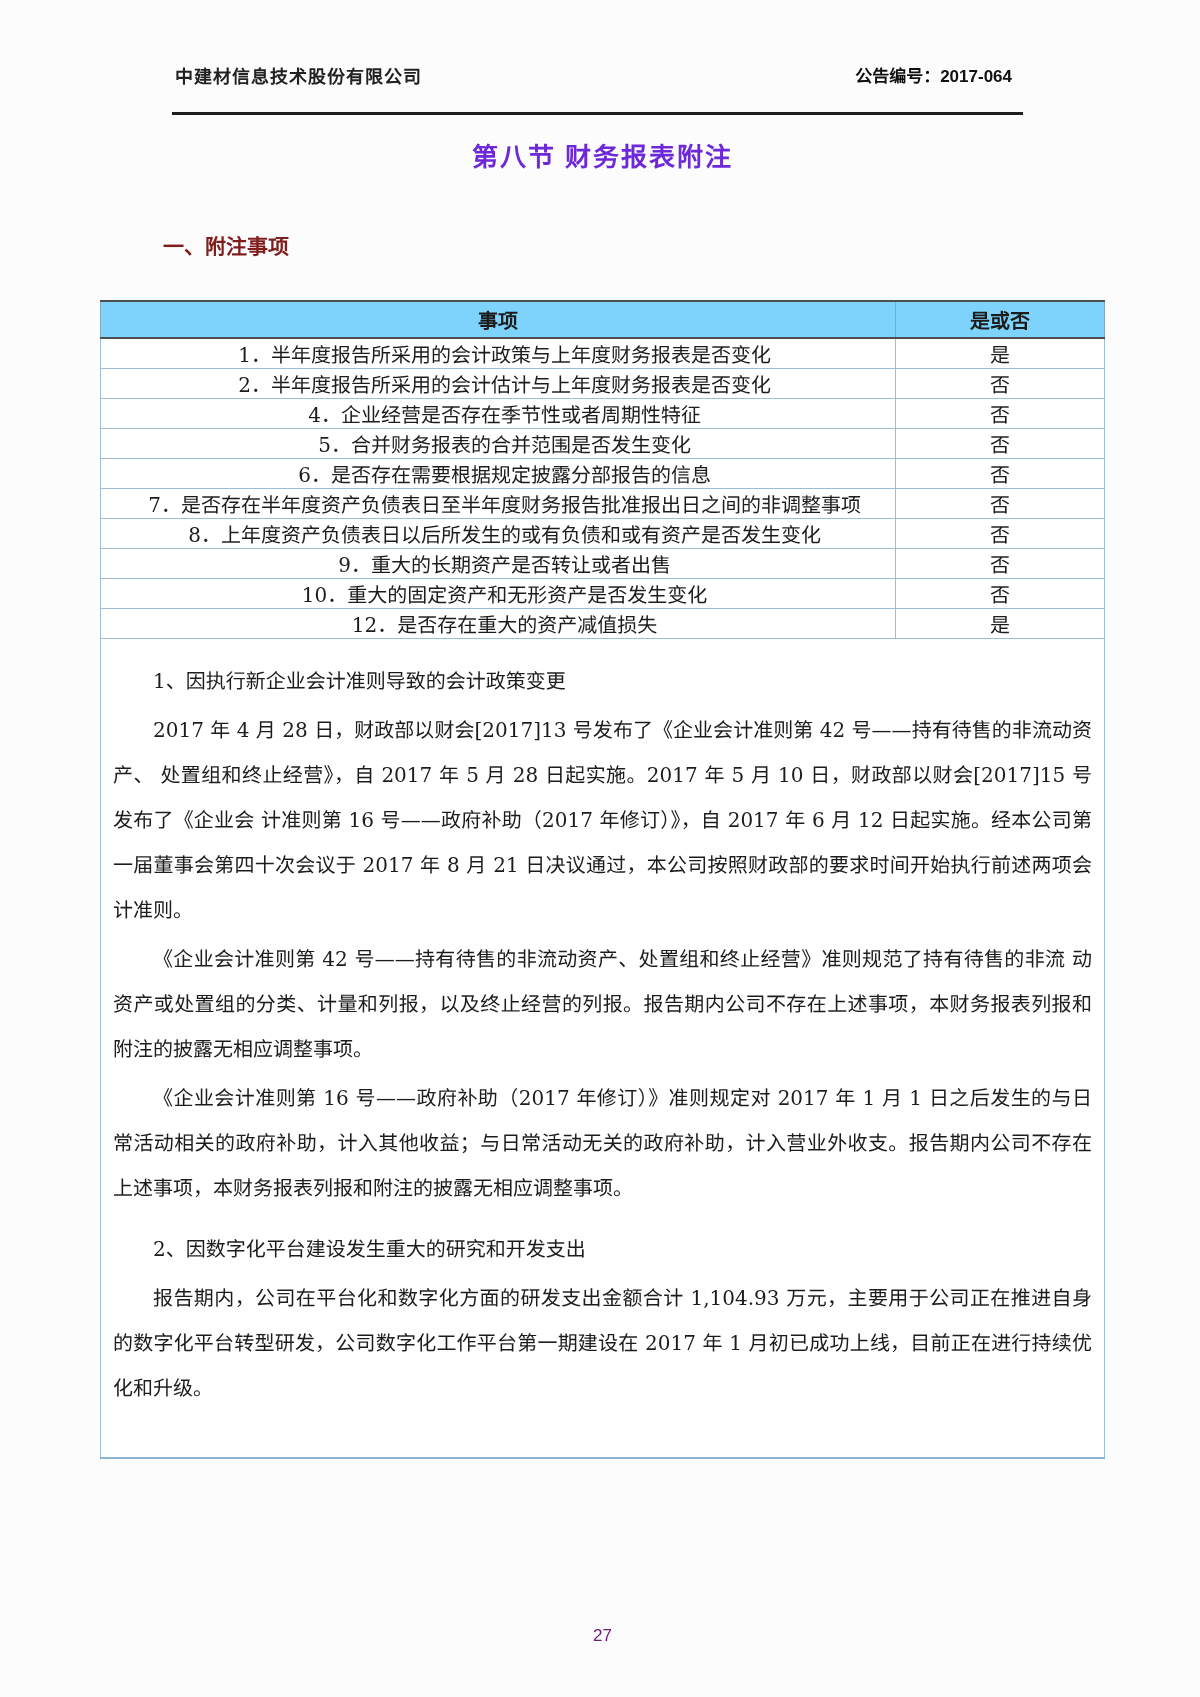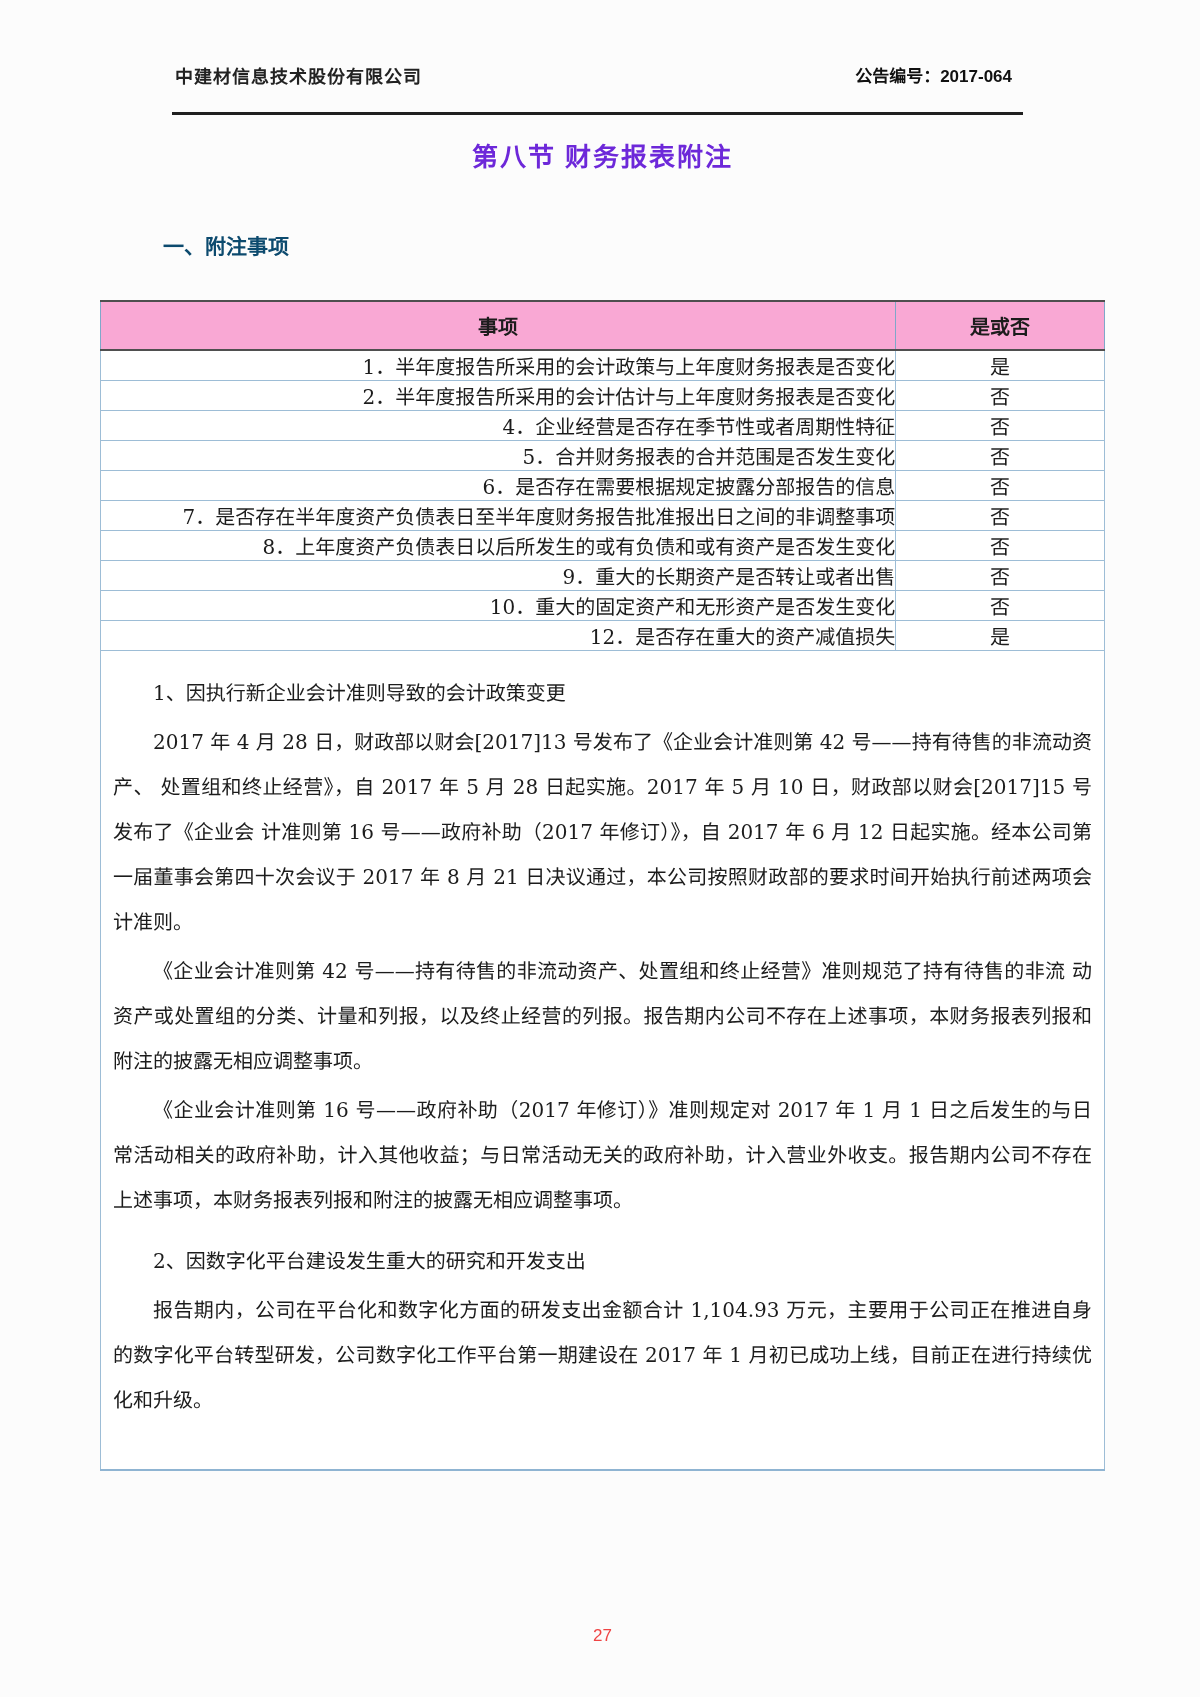--- a/index.html
+++ b/index.html
@@ -34,53 +34,53 @@
 
   
   .doc-title{
     position:absolute;left:100px;top:136px;width:1005px;
     text-align:center;
     font-size:26px;font-weight:700;letter-spacing:2px;color:#6d28d9;
     font-family:"Liberation Sans","DejaVu Sans",sans-serif;
   }
   .section-heading{
     position:absolute;left:163px;top:230px;
-    font-size:21px;font-weight:700;color:#0c4a6e;
+    font-size:21px;font-weight:700;color:#7f1d1d;
     font-family:Liberation Sans, sans-serif;
   }
 
   
   table.note-table{
     position:absolute;left:100px;top:300px;width:1005px;
     border-collapse:collapse;table-layout:fixed;
     font-size:20px;color:#1c1c1c;
     background:#fff;
   }
   table.note-table col.c-item{width:79.2%;}
   table.note-table col.c-ans{width:20.8%;}
   table.note-table th{
     height:31px;
-    background:#f9a8d4;
+    background:#7dd3fc;
     font-weight:700;
     text-align:center;
     border-top:2px solid #4f4f4f;
     border-bottom:2px solid #4f4f4f;
     border-left:1px solid #7fa8c9;
     border-right:1px solid #7fa8c9;
     font-size:20px;
-    padding:8px;
+    padding:2px;
   }
   table.note-table td{
     height:29px;
     border:1px solid #9dbdd6;
     padding:0;
     background:#fff;
   }
   table.note-table td.item{
-    padding-left:13px;text-align:right;
+    padding-left:13px;text-align:center;
   }
   table.note-table td.answer{
     text-align:center;
   }
   table.note-table td.notes-cell{
     border-top:1px solid #6a93b5;
     border-bottom:2px solid #8fb4d2;
     border-left:1px solid #9dbdd6;
     border-right:1px solid #9dbdd6;
     vertical-align:top;
@@ -98,21 +98,21 @@
   }
   .notes-inner p.note-heading{
     margin-top:16px;margin-bottom:2px;
     text-align:left;
   }
   .notes-inner p.note-para{margin-top:4px;}
 
   
   .page-number{
     position:absolute;left:100px;top:1626px;width:1005px;
-    text-align:center;font-size:17px;color:#ef4444;
+    text-align:center;font-size:17px;color:#701a75;
     font-family:"Liberation Sans","DejaVu Sans",sans-serif;
   }
 </style>
 </head>
 <body>
 
 <div class="page">
 
   <div class="doc-header-company">中建材信息技术股份有限公司</div>
   <div class="doc-header-no">

